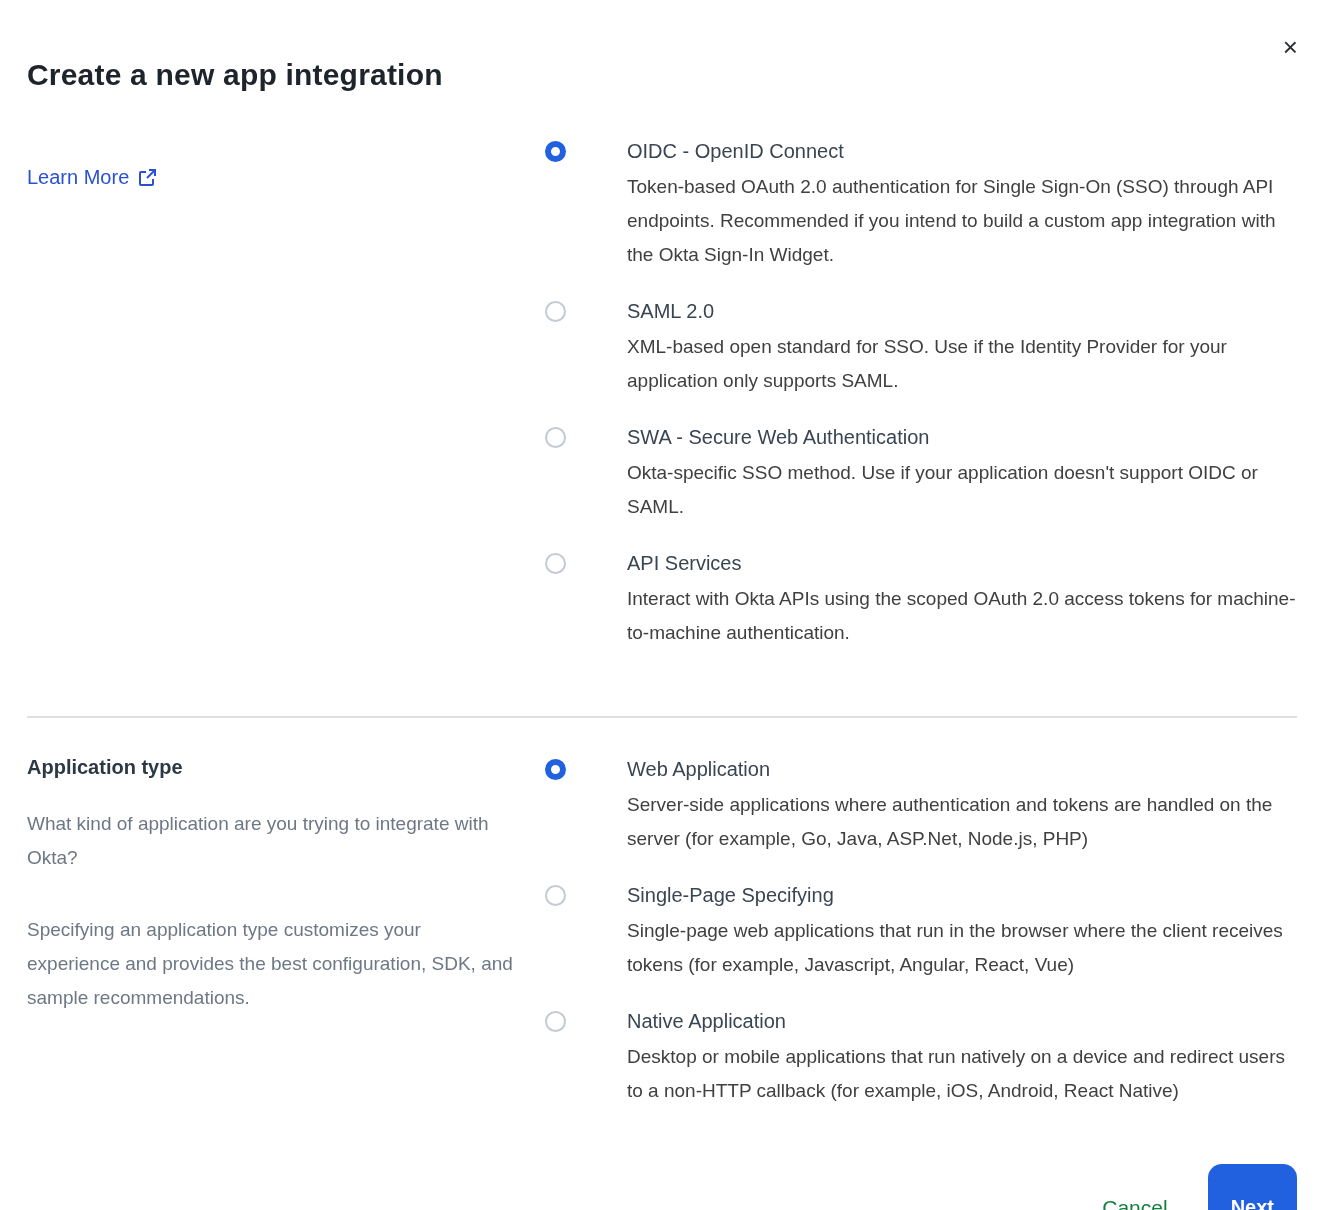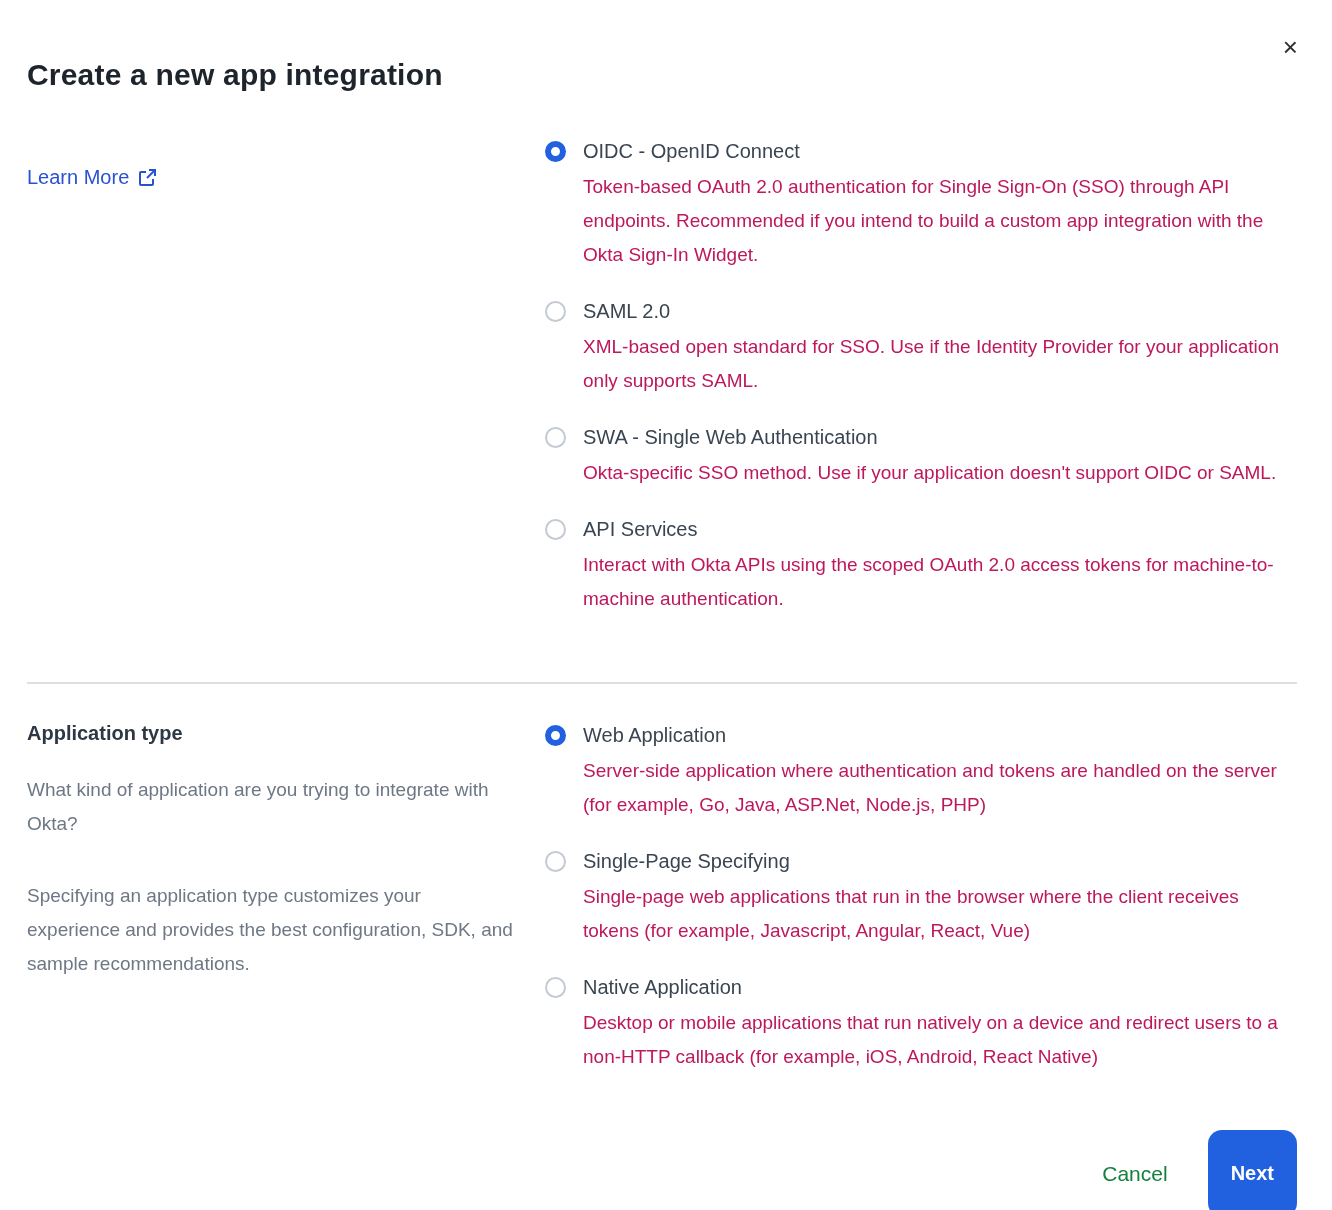--- a/index.html
+++ b/index.html
@@ -42,37 +42,37 @@
     text-decoration: none; cursor: pointer;
   }
   .learn-more svg { display: block; }
 
   .left-paragraph {
     margin-top: 28px; font-size: 19px; line-height: 34px; color: #6e7885;
     max-width: 490px;
   }
   .left-paragraph + .left-paragraph { margin-top: 38px; }
 
-  .option { display: flex; align-items: flex-start; margin-bottom: 26px; cursor: pointer; }
+  .option { display: flex; align-items: flex-start; margin-bottom: 26px; cursor: pointer; gap: 44px; }
   .option:last-child { margin-bottom: 0; }
 
   .radio {
     width: 21px; height: 21px; border-radius: 50%;
     border: 2px solid #c3cad3; background: #ffffff;
     flex-shrink: 0; margin-top: 3px; margin-right: 17px;
     cursor: pointer;
   }
   .radio.selected { border: 6px solid #2161e0; }
 
   .option-body { flex: 1; }
   .option-label {
     font-size: 20px; color: #3a4552; font-weight: 500; line-height: 26px;
   }
   .option-desc {
-    margin-top: 6px; font-size: 19px; line-height: 34px; color: #be185d;
+    margin-top: 6px; font-size: 19px; line-height: 34px; color: #404040;
   }
 
   .divider {
     margin: 66px 0 0 0; border: none; border-top: 2px solid #dddfe2;
   }
 
   .footer {
     margin-top: 56px;
     display: flex; justify-content: flex-end; align-items: center; gap: 40px;
   }
@@ -124,21 +124,21 @@
         <span class="radio"></span>
         <div class="option-body">
           <div class="option-label">SAML 2.0</div>
           <div class="option-desc">XML-based open standard for SSO. Use if the Identity Provider for your application only supports SAML.</div>
         </div>
       </div>
 
       <div class="option">
         <span class="radio"></span>
         <div class="option-body">
-          <div class="option-label">SWA - Single Web Authentication</div>
+          <div class="option-label">SWA - Secure Web Authentication</div>
           <div class="option-desc">Okta-specific SSO method. Use if your application doesn't support OIDC or SAML.</div>
         </div>
       </div>
 
       <div class="option">
         <span class="radio"></span>
         <div class="option-body">
           <div class="option-label">API Services</div>
           <div class="option-desc">Interact with Okta APIs using the scoped OAuth 2.0 access tokens for machine-to-machine authentication.</div>
         </div>
@@ -154,21 +154,21 @@
       <div class="section-heading">Application type</div>
       <p class="left-paragraph">What kind of application are you trying to integrate with Okta?</p>
       <p class="left-paragraph">Specifying an application type customizes your experience and provides the best configuration, SDK, and sample recommendations.</p>
     </div>
     <div class="right-col">
 
       <div class="option">
         <span class="radio selected"></span>
         <div class="option-body">
           <div class="option-label">Web Application</div>
-          <div class="option-desc">Server-side application where authentication and tokens are handled on the server (for example, Go, Java, ASP.Net, Node.js, PHP)</div>
+          <div class="option-desc">Server-side applications where authentication and tokens are handled on the server (for example, Go, Java, ASP.Net, Node.js, PHP)</div>
         </div>
       </div>
 
       <div class="option">
         <span class="radio"></span>
         <div class="option-body">
           <div class="option-label">Single-Page Specifying</div>
           <div class="option-desc">Single-page web applications that run in the browser where the client receives tokens (for example, Javascript, Angular, React, Vue)</div>
         </div>
       </div>

